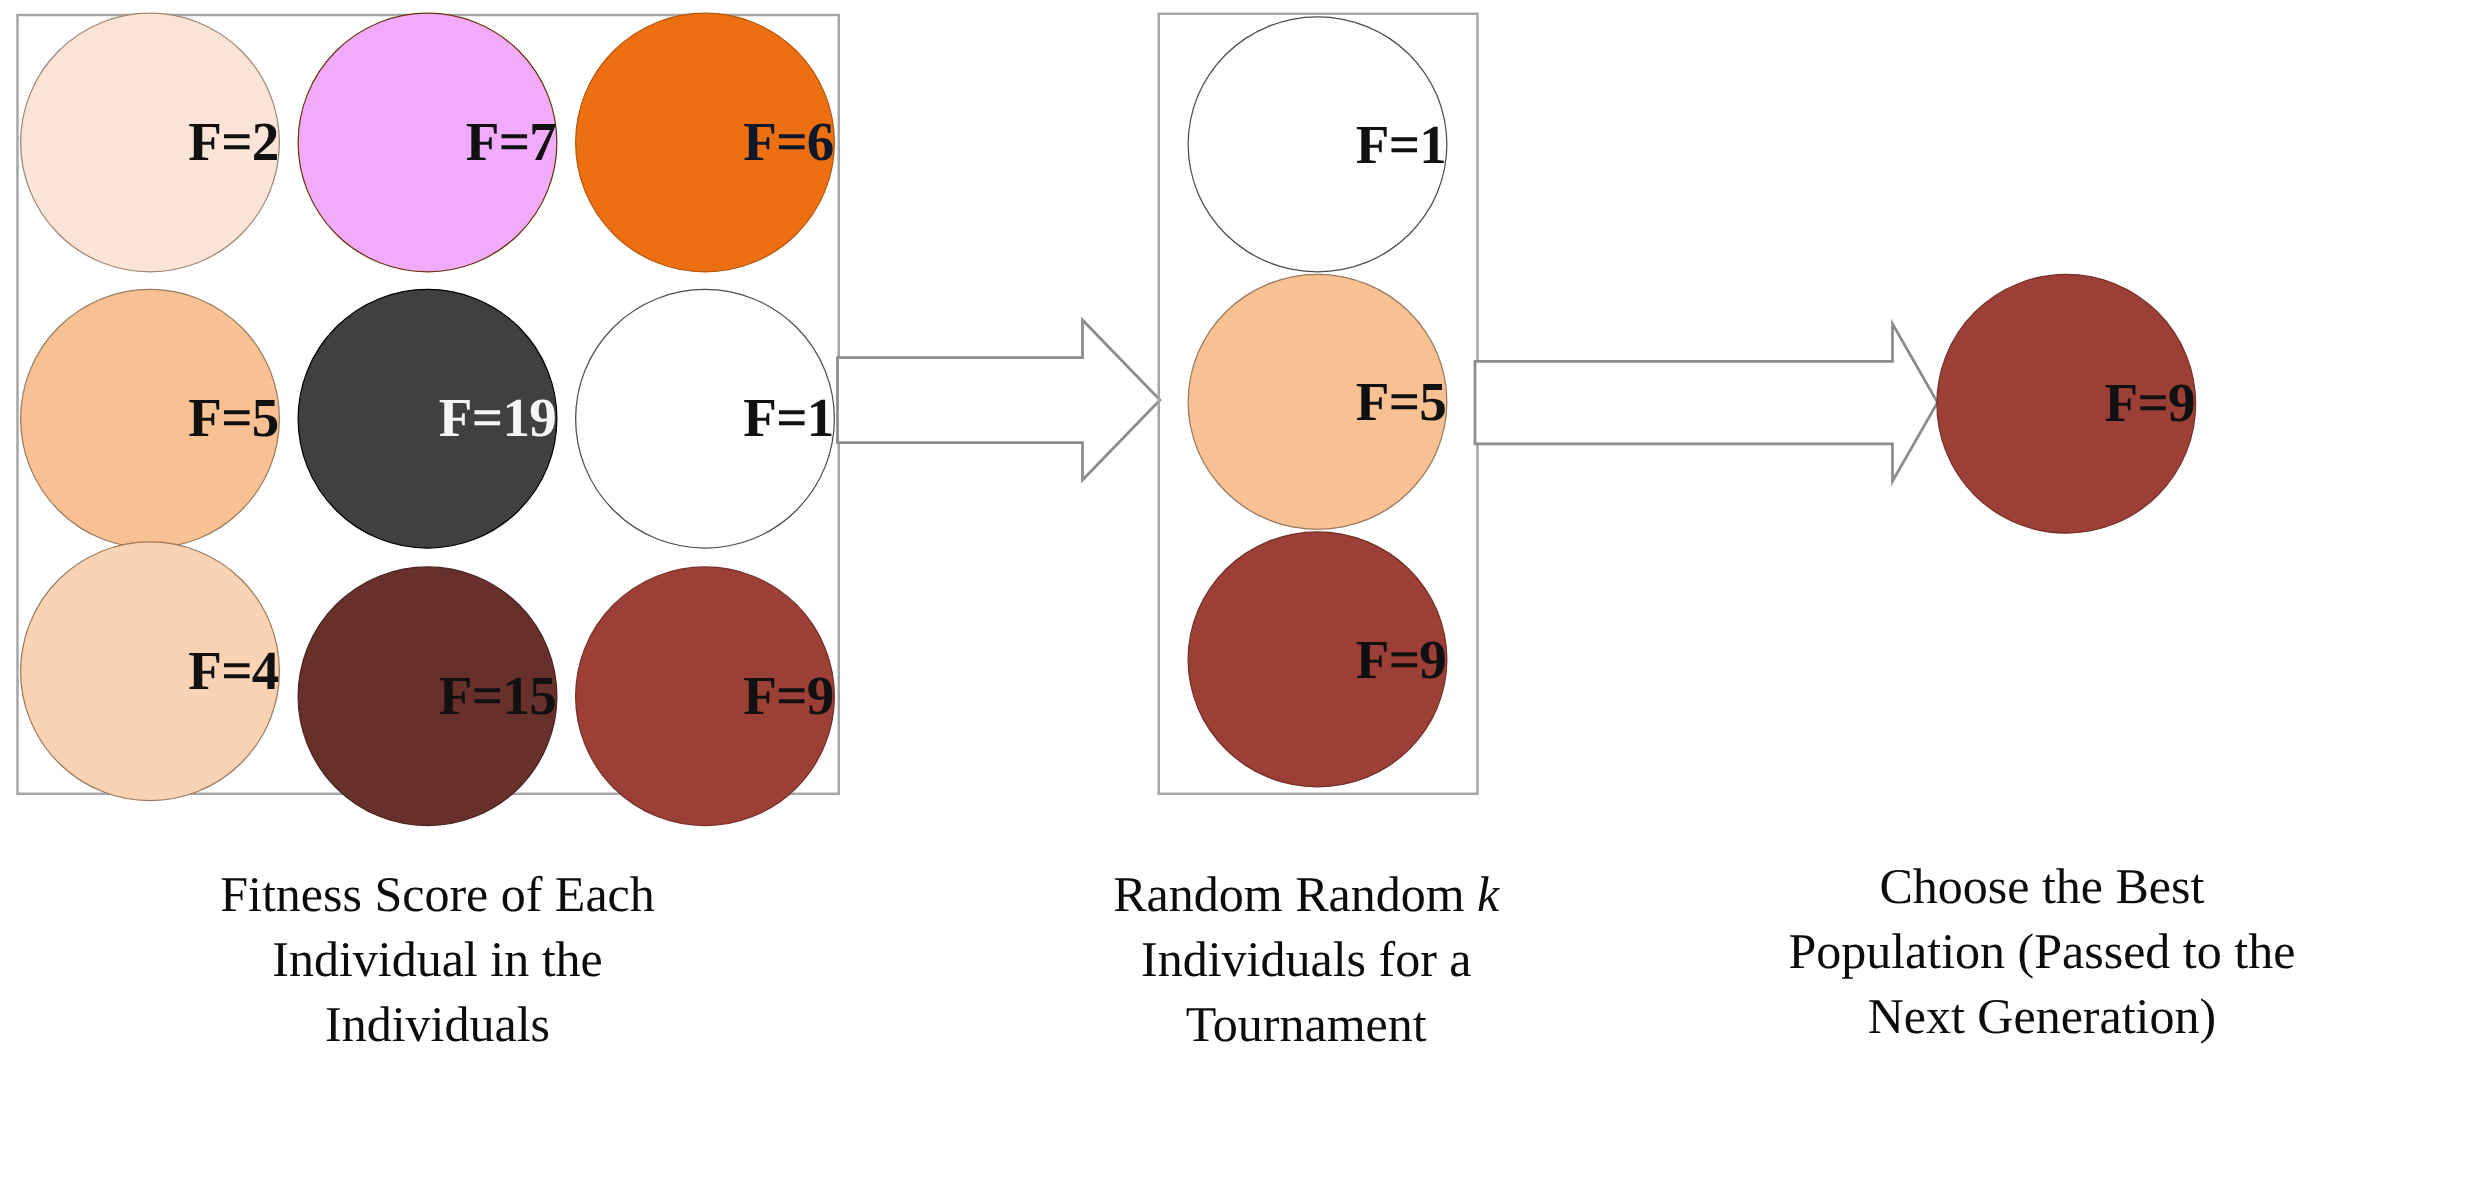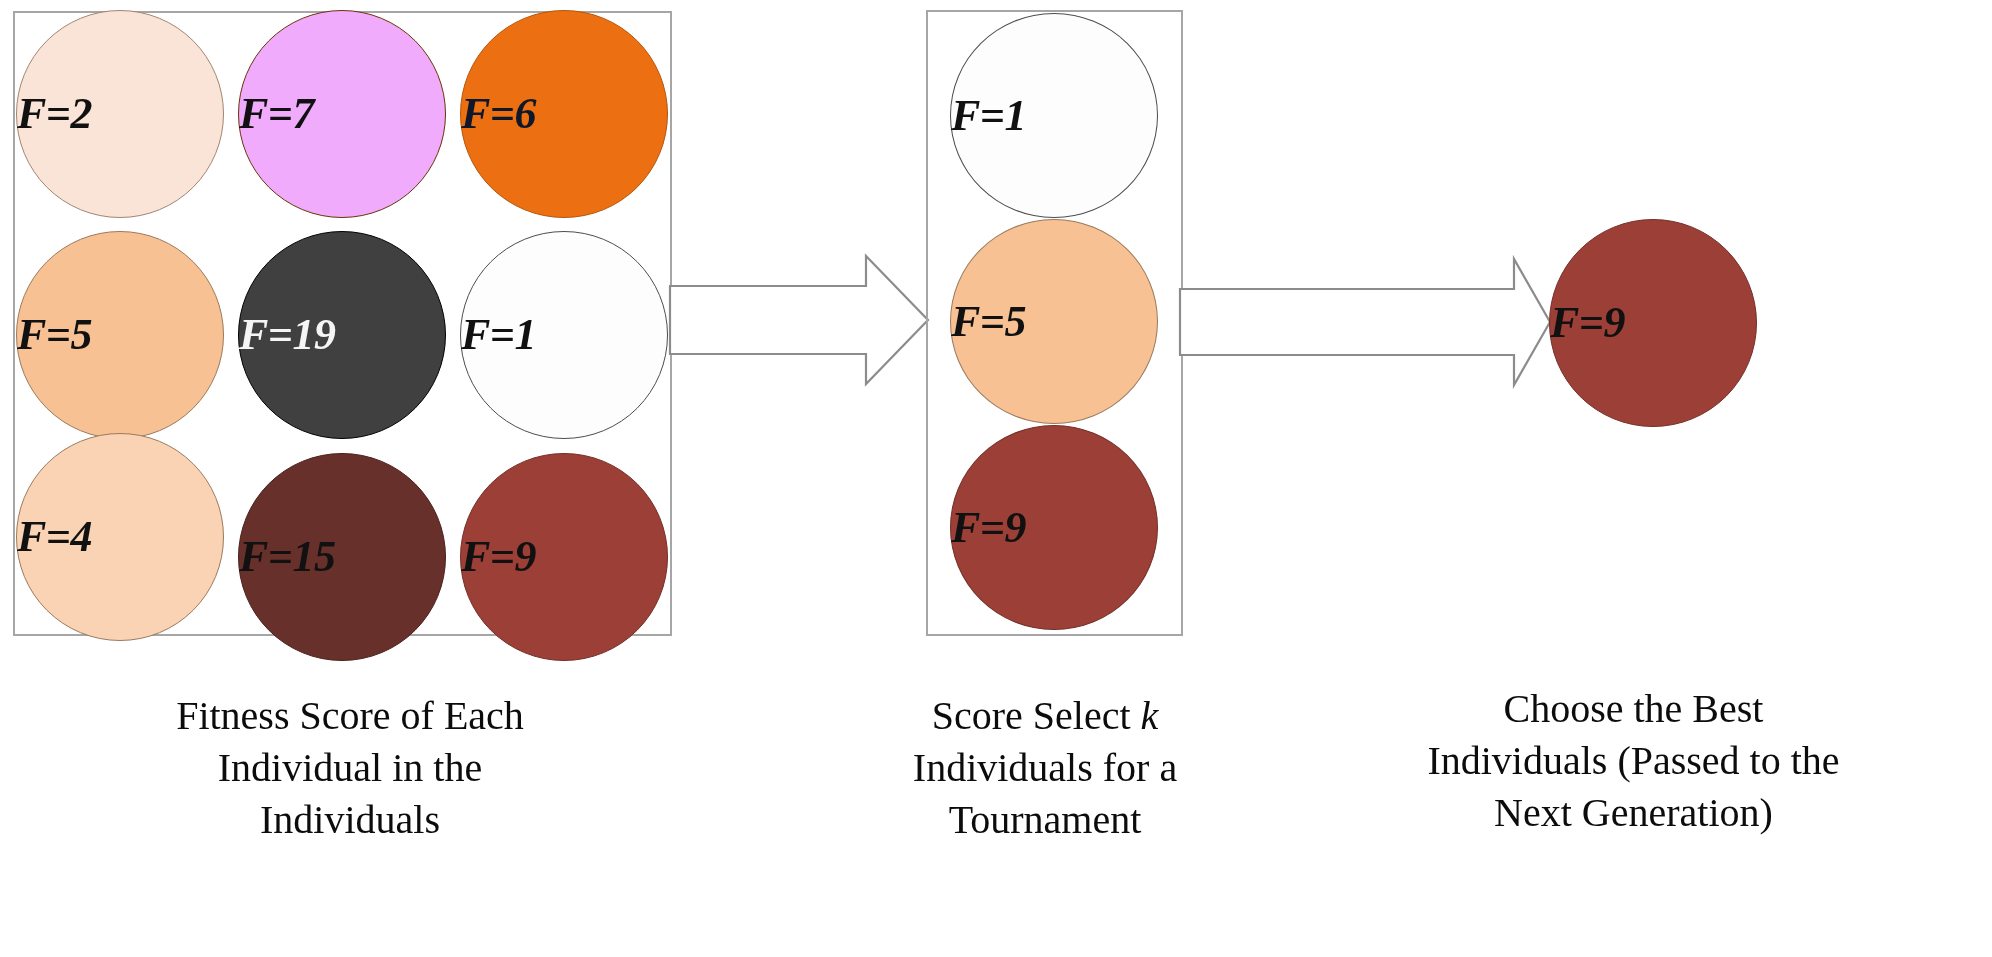--- a/index.html
+++ b/index.html
@@ -27,24 +27,23 @@
   }
   #population-box { left: 13px;  top: 11px; width: 659px; height: 625px; }
   #tournament-box { left: 926px; top: 10px; width: 257px; height: 626px; }
 
   
   .fitness-circle {
     position: absolute;
     border-radius: 50%;
     display: flex;
     align-items: center;
-    justify-content: flex-start;
+    justify-content: flex-end;
     box-sizing: border-box;
     border: 1px solid #4d4d4d;
-    font-style: italic;
   }
   .fitness-circle .clabel {
     font-weight: bold;
     font-size: 44px;
     line-height: 1;
     letter-spacing: -0.5px;
     white-space: nowrap;
     user-select: none;
   }
 
@@ -142,24 +141,24 @@
     <span class="clabel" style="color:#111111;">F=9</span>
   </div>
 
   <div class="caption" id="caption-population">
     <div>Fitness Score of Each</div>
     <div>Individual in the</div>
     <div>Individuals</div>
   </div>
 
   <div class="caption" id="caption-tournament">
-    <div><span>Score Select </span><span class="ital">k</span></div>
+    <div><span>Random Random </span><span class="ital">k</span></div>
     <div>Individuals for a</div>
     <div>Tournament</div>
   </div>
 
   <div class="caption" id="caption-best">
     <div>Choose the Best</div>
-    <div>Individuals (Passed to the</div>
+    <div>Population (Passed to the</div>
     <div>Next Generation)</div>
   </div>
 
 </div>
 
 </body></html>

